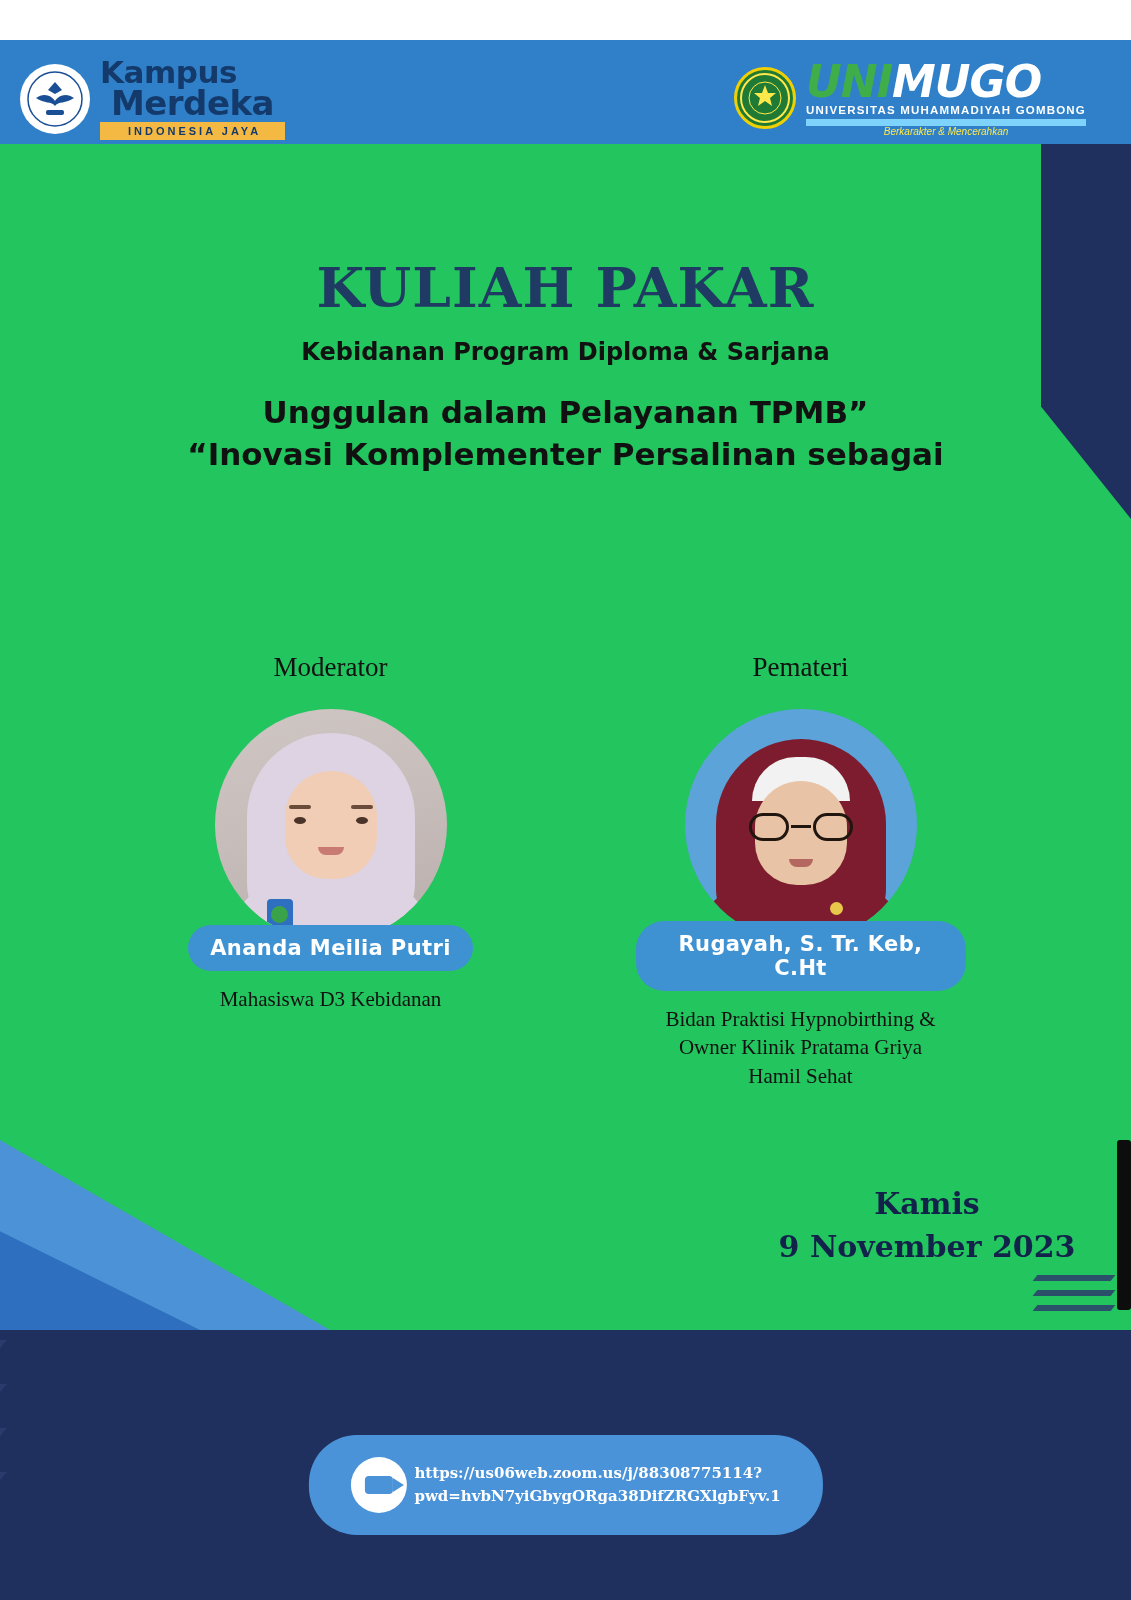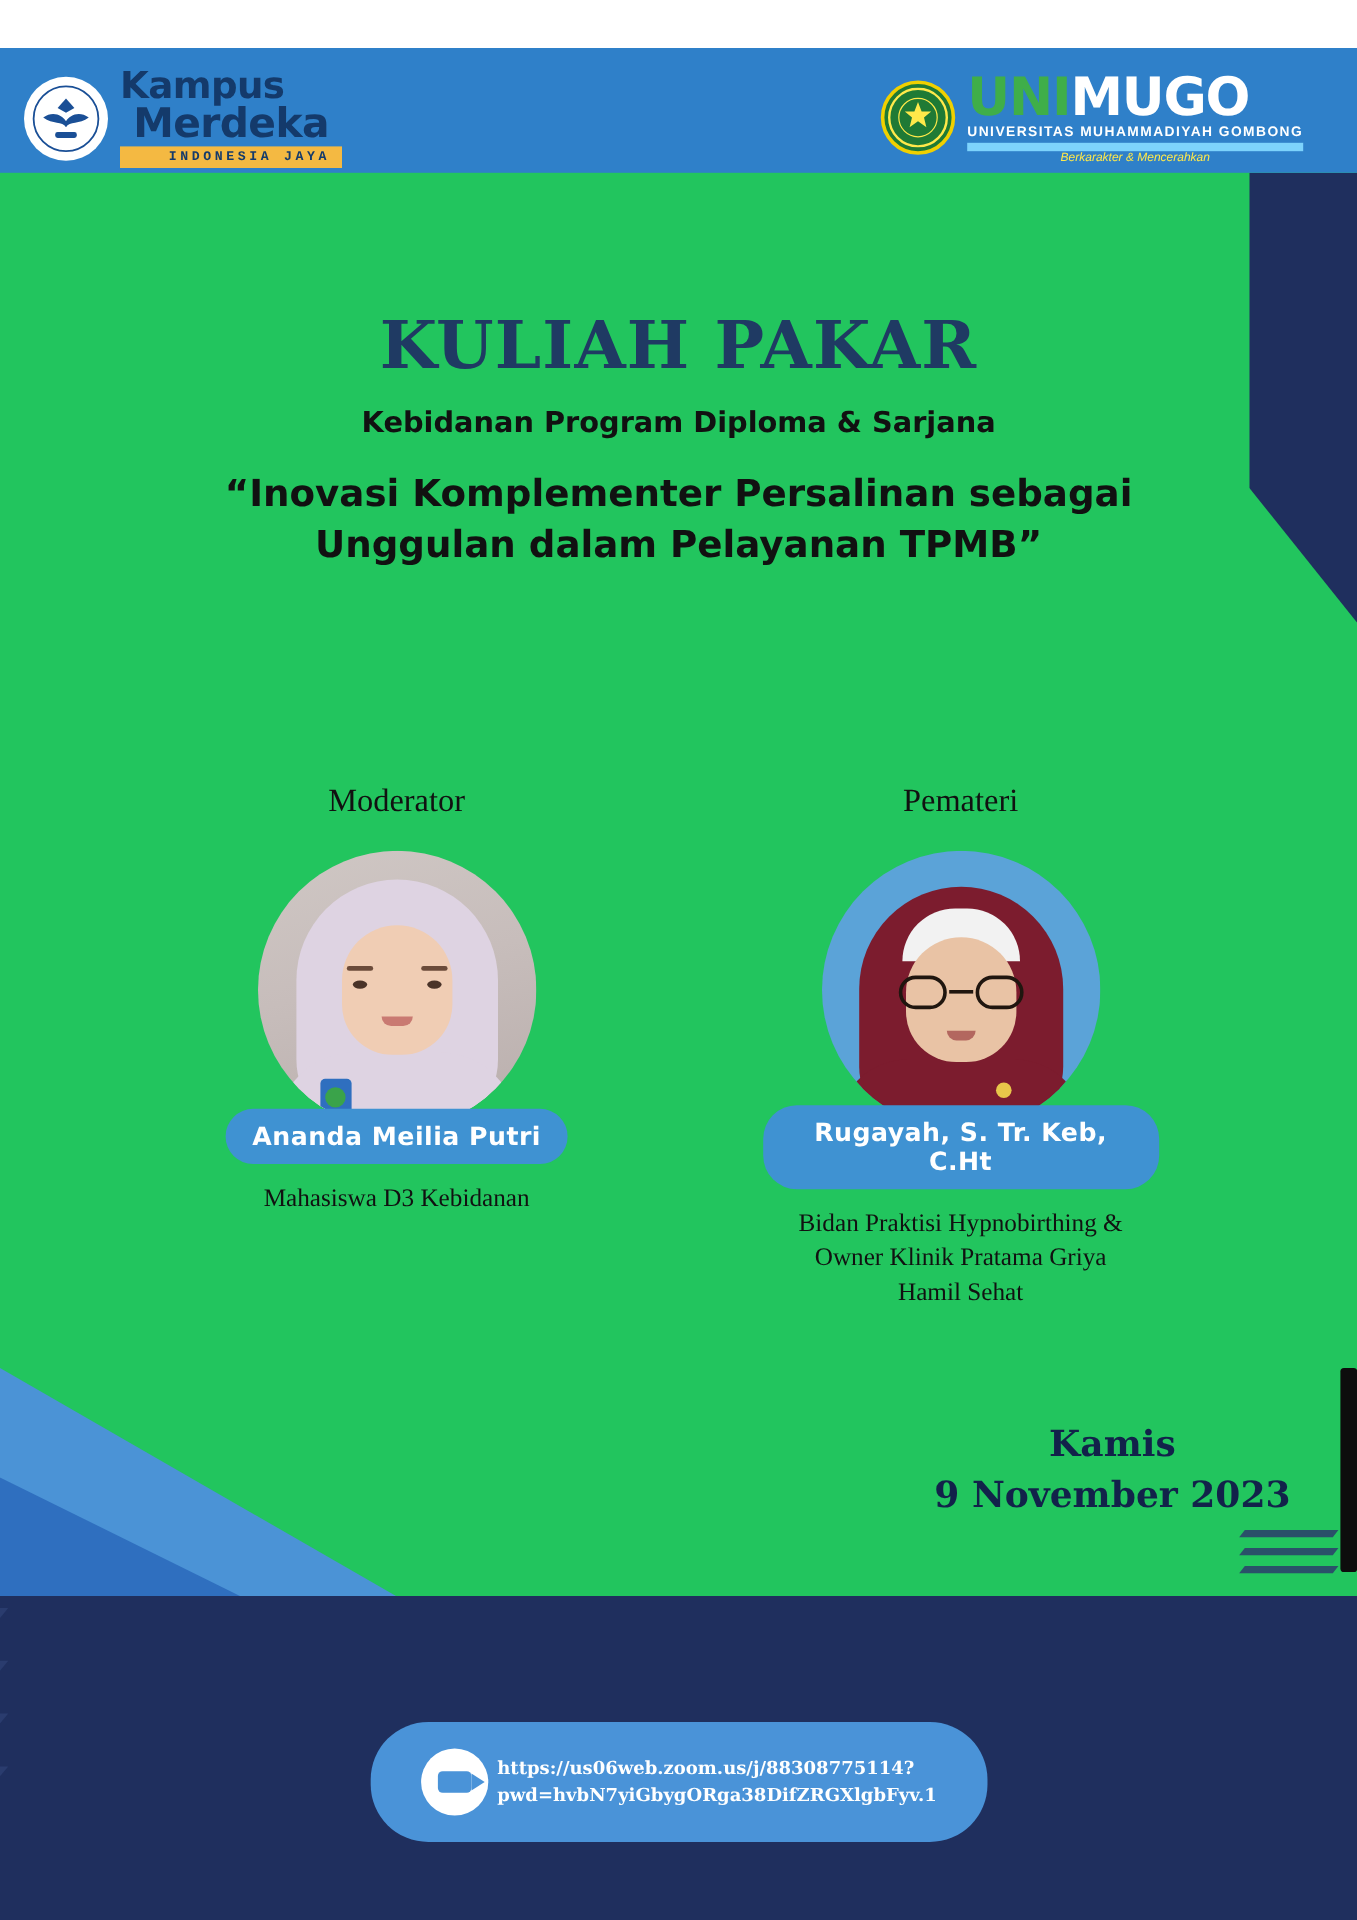--- a/index.html
+++ b/index.html
@@ -64,24 +64,23 @@
     line-height: 0.95;
     text-align: center;
   }
   .km-ribbon {
     margin-top: 2px;
     background: #f4b942;
     color: #143a6b;
     font-size: 11px;
     font-weight: bold;
     letter-spacing: 3px;
-    text-align: right;
+    text-align: left;
     padding: 3px 10px 3px 28px;
     width: 185px;
-    font-family: Liberation Mono, monospace;
   }
   .uni-logo {
     position: absolute;
     right: 45px; top: 20px;
     display: flex;
     align-items: center;
     gap: 10px;
   }
   .uni-seal {
     width: 62px; height: 62px;
@@ -97,20 +96,21 @@
     overflow: hidden;
   }
   .uni-word {
     line-height: 1;
   }
   .uni-main {
     font-family: "DejaVu Sans", sans-serif;
     font-size: 44px;
     font-weight: bold;
     letter-spacing: -1px;
+    font-style: italic;
   }
   .uni-main .u { color: #3fae49; }
   .uni-main .ni { color: #3fae49; }
   .uni-main .mugo { color: #ffffff; }
   .uni-sub {
     color: #ffffff;
     font-size: 11.5px;
     letter-spacing: 1.2px;
     font-weight: bold;
     margin-top: 1px;
@@ -493,22 +493,22 @@
       </div>
     </div>
   </div>
 
   <div class="navy-notch"></div>
 
   <div class="title-block">
     <div class="title-main">KULIAH PAKAR</div>
     <div class="title-sub">Kebidanan Program Diploma &amp; Sarjana</div>
     <div class="title-quote">
+      <div>Unggulan dalam Pelayanan TPMB”</div>
       <div>“Inovasi Komplementer Persalinan sebagai</div>
-      <div>Unggulan dalam Pelayanan TPMB”</div>
     </div>
   </div>
 
   <div class="speakers">
 
     <div class="person">
       <div class="role">Moderator</div>
       <div class="avatar-wrap">
         <div class="photo-a">
           <div class="hijab"></div>

